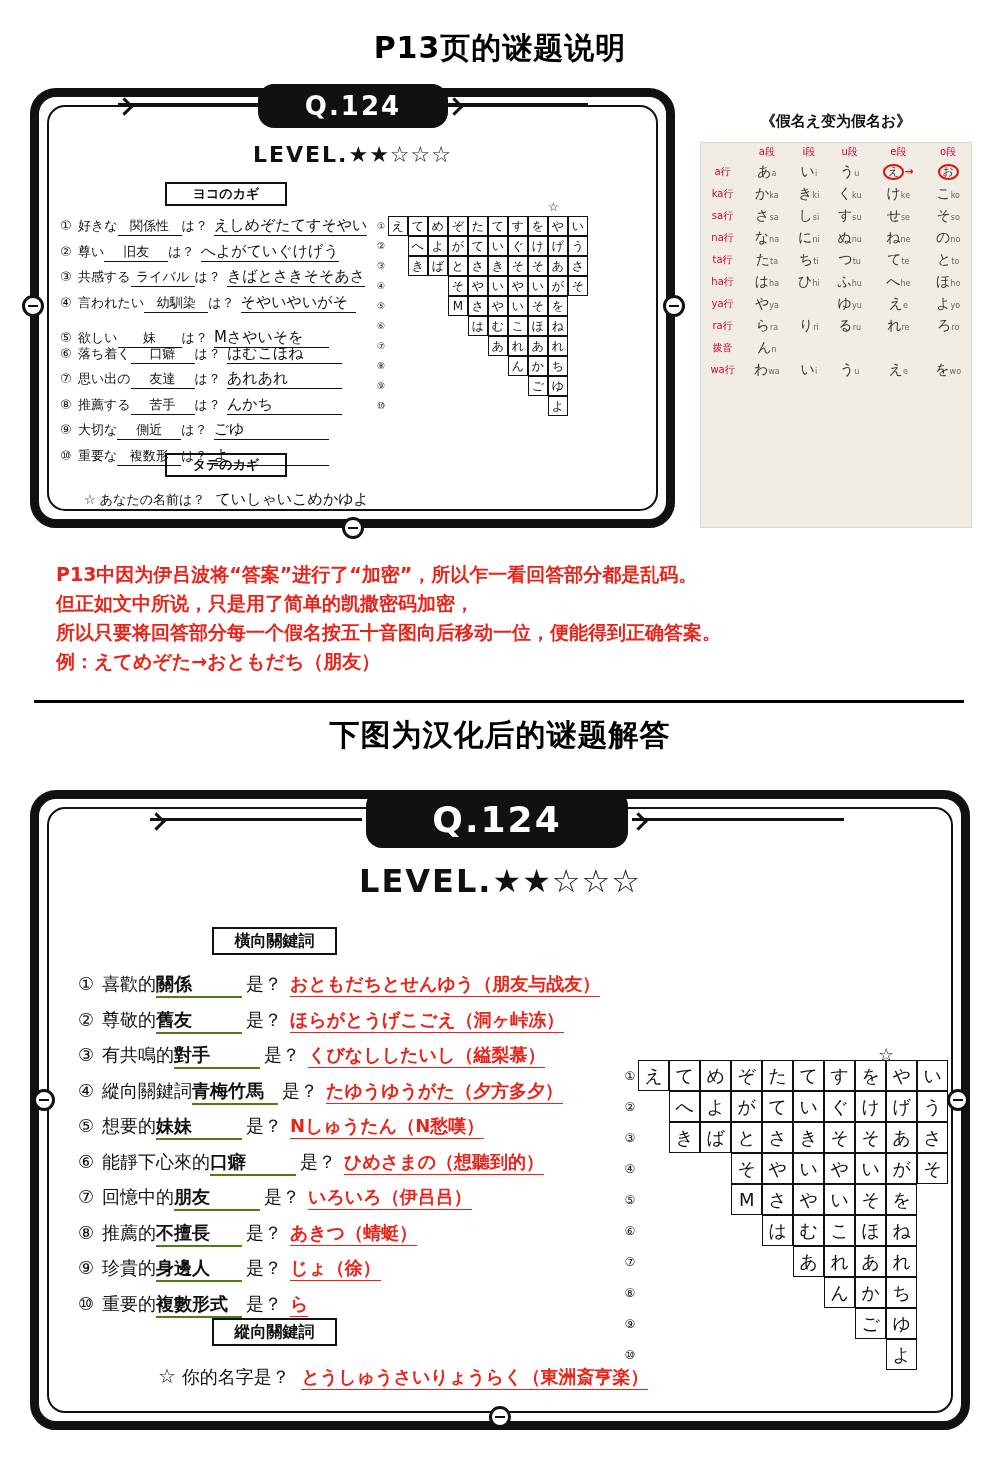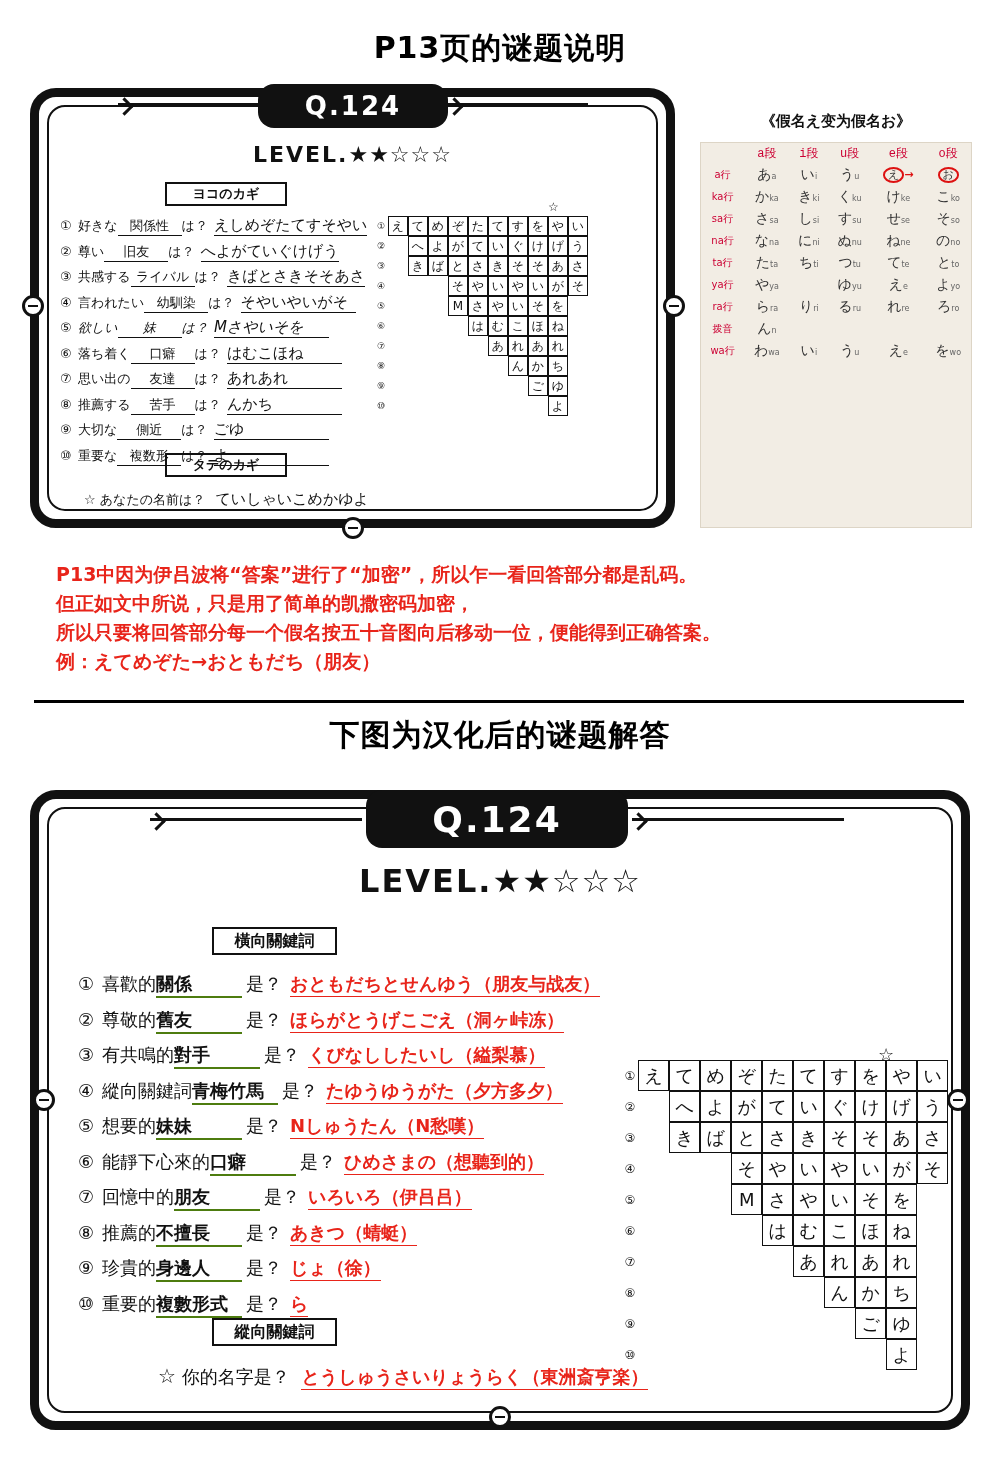--- a/index.html
+++ b/index.html
@@ -175,21 +175,21 @@
   table.kana {
     width: 100%;
     border-collapse: collapse;
     font-size: 11px;
   }
   table.kana td, table.kana th {
     text-align: center;
     padding: 2px 0;
     color: #333;
   }
-  table.kana th { color: #c03; font-size: 12px; font-weight: normal; font-family: Liberation Mono, monospace; }
+  table.kana th { color: #c03; font-size: 10px; font-weight: normal; }
   table.kana td.rowlab { color: #c03; font-size: 10px; }
   .kchar { font-size: 14px; }
   .krom { font-size: 8px; color: #666; }
   .circled {
     display: inline-block;
     border: 2px solid #d11;
     border-radius: 50%;
     padding: 0 3px;
     line-height: 1.05;
   }
@@ -292,21 +292,21 @@
   </div>
 
   <div class="tagbox" style="left:165px; top:182px; width:122px; height:24px; font-size:13px;">ヨコのカギ</div>
   <div class="tagbox" style="left:165px; top:453px; width:122px; height:24px; font-size:13px;">タテのカギ</div>
 
   <div id="clues-top">
       <div class="clue-row-jp" style="left: 60px; top: 216px;"><span class="num">①</span><span class="lead">好きな</span><span class="word">関係性</span><span class="qm">は？</span><span class="ans">えしめぞたてすそやい</span></div>
       <div class="clue-row-jp" style="left: 60px; top: 241.5px;"><span class="num">②</span><span class="lead">尊い</span><span class="word">旧友</span><span class="qm">は？</span><span class="ans">へよがていぐけげう</span></div>
       <div class="clue-row-jp" style="left: 60px; top: 267px;"><span class="num">③</span><span class="lead">共感する</span><span class="word">ライバル</span><span class="qm">は？</span><span class="ans">きばとさきそそあさ</span></div>
       <div class="clue-row-jp" style="left: 60px; top: 292.5px;"><span class="num">④</span><span class="lead">言われたい</span><span class="word">幼馴染</span><span class="qm">は？</span><span class="ans">そやいやいがそ</span></div>
-      <div class="clue-row-jp" style="left: 60px; top: 318px; font-style: italic;"><span class="num">⑤</span><span class="lead">欲しい</span><span class="word">妹</span><span class="qm">は？</span><span class="ans">Mさやいそを</span></div>
+      <div class="clue-row-jp" style="left: 60px; top: 328px;"><span class="num">⑤</span><span class="lead">欲しい</span><span class="word">妹</span><span class="qm">は？</span><span class="ans">Mさやいそを</span></div>
       <div class="clue-row-jp" style="left: 60px; top: 343.5px;"><span class="num">⑥</span><span class="lead">落ち着く</span><span class="word">口癖</span><span class="qm">は？</span><span class="ans">はむこほね</span></div>
       <div class="clue-row-jp" style="left: 60px; top: 369px;"><span class="num">⑦</span><span class="lead">思い出の</span><span class="word">友達</span><span class="qm">は？</span><span class="ans">あれあれ</span></div>
       <div class="clue-row-jp" style="left: 60px; top: 394.5px;"><span class="num">⑧</span><span class="lead">推薦する</span><span class="word">苦手</span><span class="qm">は？</span><span class="ans">んかち</span></div>
       <div class="clue-row-jp" style="left: 60px; top: 420px;"><span class="num">⑨</span><span class="lead">大切な</span><span class="word">側近</span><span class="qm">は？</span><span class="ans">ごゆ</span></div>
       <div class="clue-row-jp" style="left: 60px; top: 445.5px;"><span class="num">⑩</span><span class="lead">重要な</span><span class="word">複数形</span><span class="qm">は？</span><span class="ans">よ</span></div>
     </div>
 
   <div class="clue-row-jp" style="left:84px; top:490px; font-size:13px;">
     <span>☆ あなたの名前は？</span>
     <span class="ans" style="min-width:160px;">ていしゃいこめかゆよ</span>
@@ -484,20 +484,28 @@
             <td><span class="kchar">ね</span><span class="krom">ne</span></td>
             <td><span class="kchar">の</span><span class="krom">no</span></td>
           </tr>
           <tr>
             <td class="rowlab">ta行</td>
             <td><span class="kchar">た</span><span class="krom">ta</span></td>
             <td><span class="kchar">ち</span><span class="krom">ti</span></td>
             <td><span class="kchar">つ</span><span class="krom">tu</span></td>
             <td><span class="kchar">て</span><span class="krom">te</span></td>
             <td><span class="kchar">と</span><span class="krom">to</span></td>
+          </tr>
+          <tr>
+            <td class="rowlab">ha行</td>
+            <td><span class="kchar">は</span><span class="krom">ha</span></td>
+            <td><span class="kchar">ひ</span><span class="krom">hi</span></td>
+            <td><span class="kchar">ふ</span><span class="krom">hu</span></td>
+            <td><span class="kchar">へ</span><span class="krom">he</span></td>
+            <td><span class="kchar">ほ</span><span class="krom">ho</span></td>
           </tr>
           <tr>
             <td class="rowlab">ya行</td>
             <td><span class="kchar">や</span><span class="krom">ya</span></td>
             <td></td>
             <td><span class="kchar">ゆ</span><span class="krom">yu</span></td>
             <td><span class="kchar">え</span><span class="krom">e</span></td>
             <td><span class="kchar">よ</span><span class="krom">yo</span></td>
           </tr>
           <tr>

